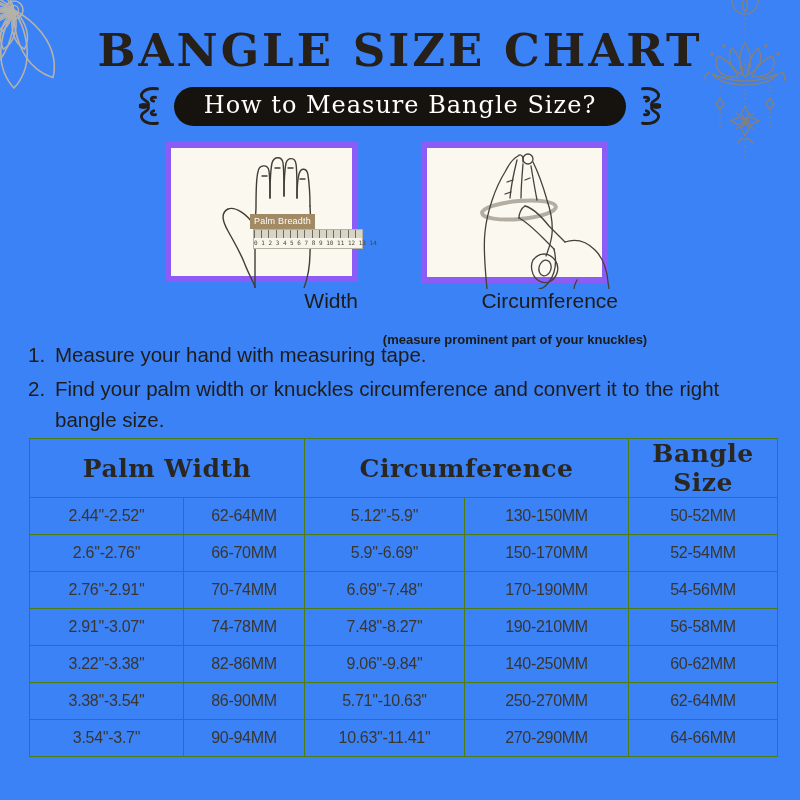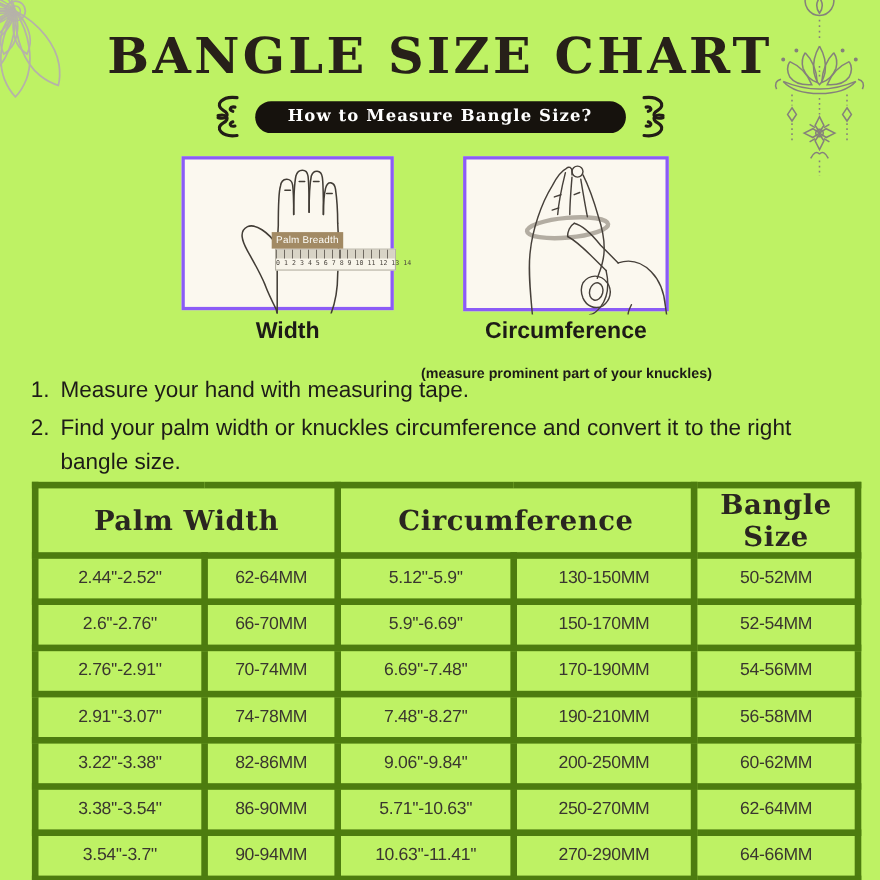--- a/index.html
+++ b/index.html
@@ -1,62 +1,62 @@
 <!DOCTYPE html>
 <html><head>
 <meta charset="utf-8">
 <style>
   html,body{margin:0;padding:0;background:#e8e4d8;}
-  .canvas{position:relative;width:800px;height:800px;background:#bef264;overflow:hidden;
+  .canvas{position:relative;width:800px;height:800px;background:#3b82f6;overflow:hidden;
           font-family:"Liberation Sans",sans-serif;color:#25211b;}
 
   
   .mandala{position:absolute;left:0;top:0;}
   .ornament{position:absolute;left:690px;top:0;}
 
   
   .page-title{position:absolute;top:24px;left:0;width:100%;text-align:center;
       font-family:"DejaVu Serif","Liberation Serif",serif;font-weight:700;font-size:45px;
       letter-spacing:3px;color:#272019;}
   .badge-row{position:absolute;top:84px;left:0;width:100%;display:flex;
       justify-content:center;align-items:center;gap:9px;}
   .badge{background:#16120d;color:#ffffff;font-family:"DejaVu Serif","Liberation Serif",serif;
-      font-weight:700;font-size:15px;letter-spacing:1px;padding:4px 30px 7px;border-radius:20px;}
-
-  
-  .fig-box{position:absolute;border:3px solid #8b5cf6;background:#fbf8ef;box-sizing:border-box;}
+      font-weight:400;font-size:24px;letter-spacing:1px;padding:4px 30px 7px;border-radius:20px;}
+
+  
+  .fig-box{position:absolute;border:6px solid #8b5cf6;background:#fbf8ef;box-sizing:border-box;}
   .fig-width{left:165px;top:142px;width:193px;height:140px;}
   .fig-circ{left:421px;top:142px;width:187px;height:141px;}
   .fig-box svg{position:absolute;left:0;top:0;}
 
   .palm-label{position:absolute;left:79px;top:66px;background:#a28a64;color:#fdfdf8;
       font-size:9px;line-height:12px;padding:1px 4px 2px;letter-spacing:.2px;z-index:3;}
   .ruler{position:absolute;left:82px;top:81px;width:110px;height:20px;border:1px solid #b5b1a4;
       background:#f8f5ea;box-sizing:border-box;z-index:2;}
   .ruler-ticks{height:8px;background:
       repeating-linear-gradient(90deg,#6e6960 0,#6e6960 1px,rgba(0,0,0,0) 1px,rgba(0,0,0,0) 7.2px),#d8d4c6;}
   .ruler-nums{font-family:"DejaVu Sans Mono",monospace;font-size:6px;color:#4a453e;
       line-height:10px;text-align:center;white-space:nowrap;letter-spacing:0;word-spacing:0;}
 
-  .caption{position:absolute;text-align:center;font-weight:700;font-size:21px;color:#1d1b17;}
+  .caption{position:absolute;text-align:right;font-weight:400;font-size:21px;color:#1d1b17;}
   .cap-width{left:165px;top:289px;width:193px;}
   .cap-circ{left:411px;top:289px;width:207px;}
   .cap-note{position:absolute;left:354px;top:332px;width:322px;text-align:center;
       font-weight:700;font-size:13px;color:#1d1b17;}
 
   
   .instructions{position:absolute;left:28px;top:339px;width:718px;font-size:20.5px;
       line-height:1.52;color:#1e1c18;}
   .step{position:relative;padding-left:27px;margin-bottom:3px;}
   .step-num{position:absolute;left:0;top:0;}
 
   
   .size-table{position:absolute;left:29px;top:438px;width:748px;border-collapse:collapse;
       table-layout:fixed;}
-  .size-table th,.size-table td{border:6px solid #4d7c0f;text-align:center;padding:0;}
+  .size-table th,.size-table td{border:1px solid #4d7c0f;text-align:center;padding:0;}
   .size-table th{height:45px;font-family:"DejaVu Serif","Liberation Serif",serif;
       font-weight:600;font-size:25px;color:#2a2620;letter-spacing:.5px;}
   .size-table td{height:36px;font-size:16px;color:#3a362f;letter-spacing:-.3px;}
 </style>
 </head>
 <body>
 
 <div class="canvas">
 
   <svg class="mandala" width="132" height="138" viewBox="0 0 132 138" fill="none" stroke="#b6b2a9">
@@ -228,21 +228,21 @@
         <td>2.91''-3.07''</td>
         <td>74-78MM</td>
         <td>7.48''-8.27''</td>
         <td>190-210MM</td>
         <td>56-58MM</td>
       </tr>
       <tr>
         <td>3.22''-3.38''</td>
         <td>82-86MM</td>
         <td>9.06''-9.84''</td>
-        <td>200-250MM</td>
+        <td>140-250MM</td>
         <td>60-62MM</td>
       </tr>
       <tr>
         <td>3.38''-3.54''</td>
         <td>86-90MM</td>
         <td>5.71''-10.63''</td>
         <td>250-270MM</td>
         <td>62-64MM</td>
       </tr>
       <tr>

